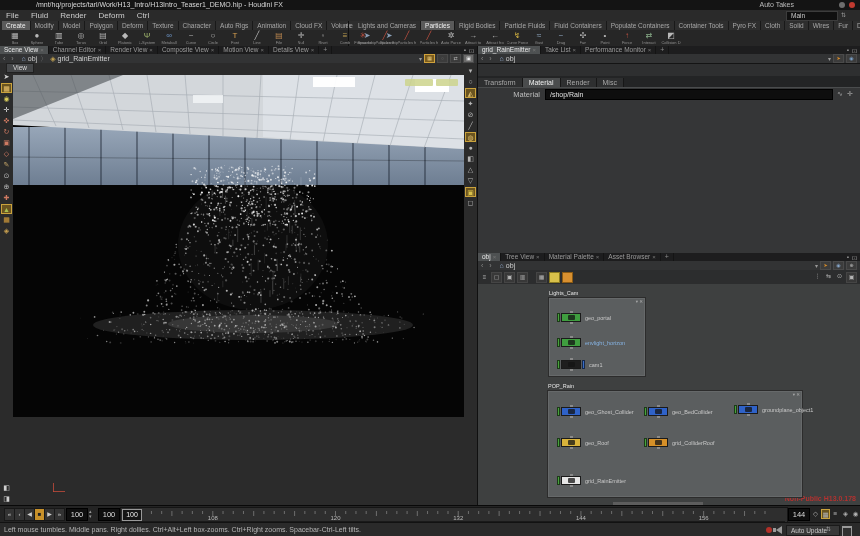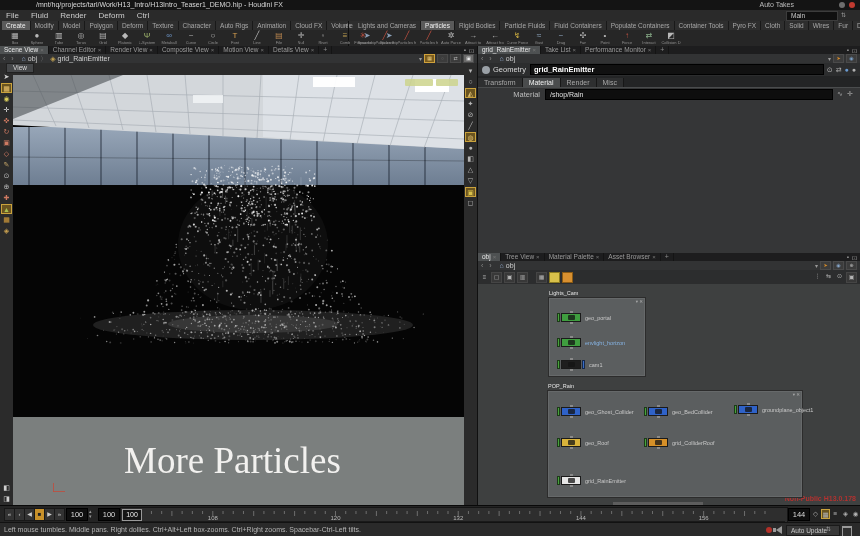--- a/index.html
+++ b/index.html
@@ -2165,23 +2165,20 @@
             <line x1="282.0330021856506" x2="282.0330021856506" y1="129.45641133443286" y2="142.2975927769661" stroke="#fff" stroke-width="0.6" stroke-opacity="0.36"></line>
             <line x1="285.45673305236585" x2="285.45673305236585" y1="166.28895566393106" y2="173.33936040957428" stroke="#fff" stroke-width="0.6" stroke-opacity="0.12"></line>
             <line x1="281.32669946426836" x2="281.32669946426836" y1="111.63208648871262" y2="119.18647482580806" stroke="#fff" stroke-width="0.6" stroke-opacity="0.16"></line>
             <line x1="275.40313534038285" x2="275.40313534038285" y1="201.3649829506711" y2="210.05631148957477" stroke="#fff" stroke-width="0.6" stroke-opacity="0.21"></line>
           </g>
       </svg>
       <div class="vp-badge" style="left:392px;top:4px;width:28px;"></div>
       <div class="vp-badge" style="left:423px;top:4px;width:22px;"></div>
     </div>
 
-    <div class="abs" id="banner">
-      <div id="banner-text">More Particles</div>
-    </div>
     <div class="abs" id="axis-gizmo">
         <div class="h"></div>
         <div class="v"></div>
       </div>
   </div>
 
   <div class="abs" id="v-divider"></div>
 
   <div class="abs ptab-row" id="param-tabs" style="left:478px;top:46px;width:382px;">
       <span class="ptab active">
@@ -2206,29 +2203,20 @@
     <span class="nav-arrows">‹ ›</span>
     <span class="path-chip">
         <span style="color:#8aa0c0;">⌂</span>
         <span>obj</span>
       </span>
     <span class="bar-right">
       <span style="font-size:6px;color:#999;">▾</span>
       <span class="mini-ic" style="color:#d28a2a;">➤</span>
       <span class="mini-ic" style="color:#7aa0c8;">◉</span>
     </span>
-  </div>
-  <div class="abs" id="param-header">
-    <div id="param-type-icon"></div>
-    <div id="param-type-label">Geometry</div>
-    <div id="param-name-field">grid_RainEmitter</div>
-    <span class="hdr-ic">⊙</span>
-    <span class="hdr-ic">⇄</span>
-    <span class="hdr-ic" style="color:#6a9ad0;">●</span>
-    <span class="hdr-ic" style="margin-right:4px;">●</span>
   </div>
   <div class="abs" id="folder-tabs">
       <span class="ftab">Transform</span>
       <span class="ftab active">Material</span>
       <span class="ftab">Render</span>
       <span class="ftab">Misc</span>
     </div>
   <div class="abs" id="mat-row">
     <div id="mat-label">Material</div>
     <div id="mat-field">/shop/Rain</div>

